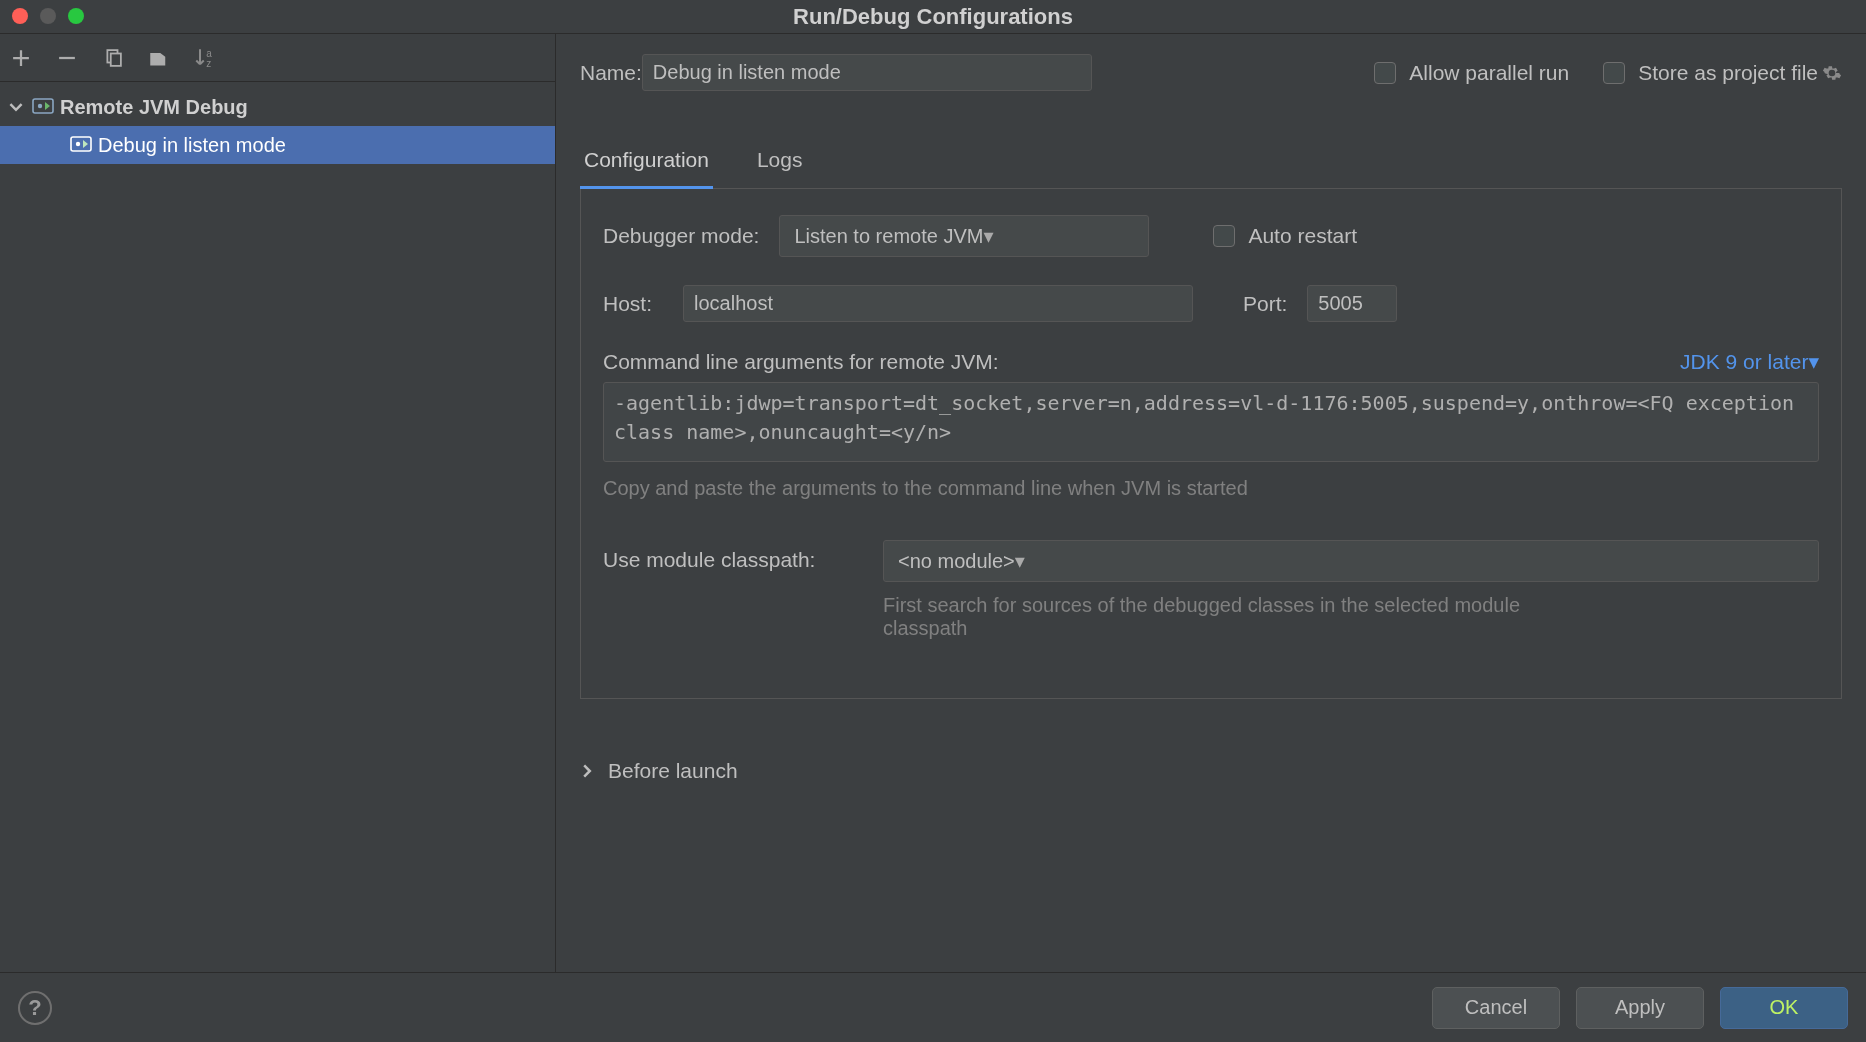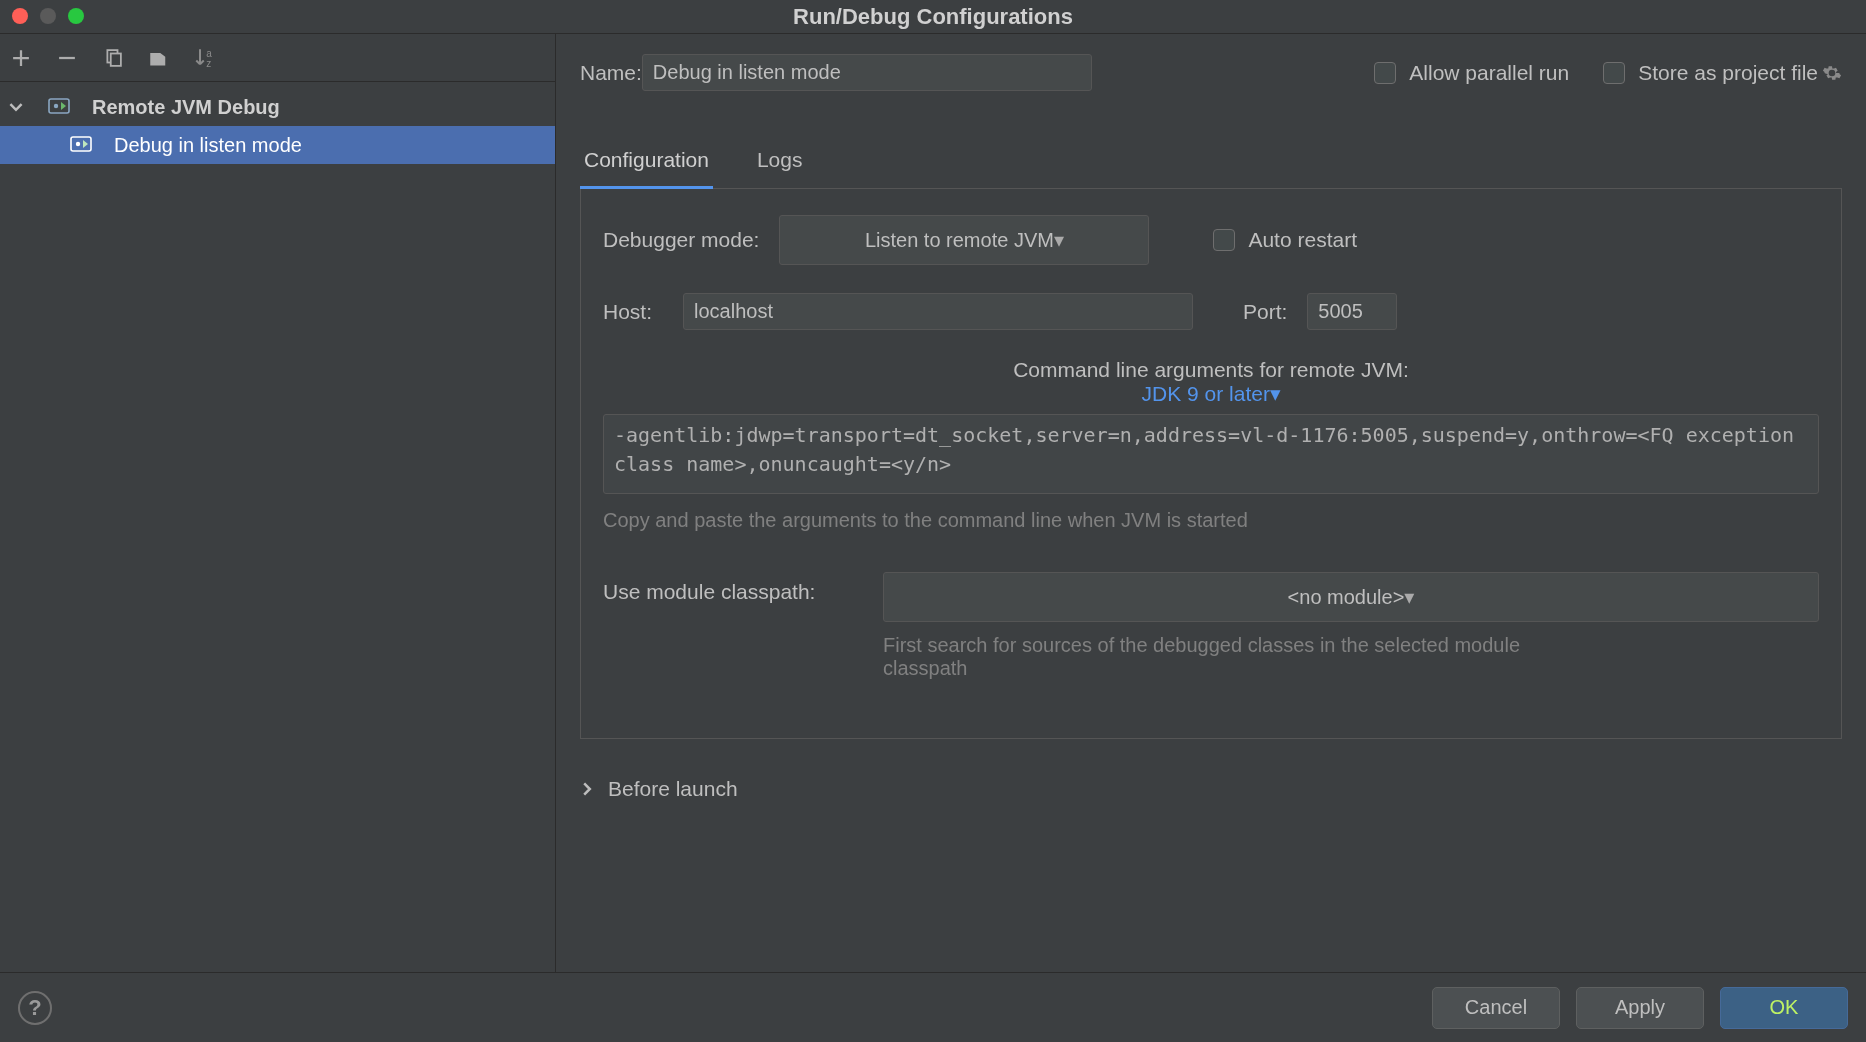--- a/index.html
+++ b/index.html
@@ -91,21 +91,21 @@
   }
   .tree{
     flex:1;
     overflow:auto;
     padding-top:6px;
   }
   .tree-row{
     display:flex;
     align-items:center;
     height:38px;
-    gap:22px;
+    gap:6px;
     padding-left:6px;
     cursor:pointer;
     white-space:nowrap;
   }
   .tree-row .glyph{width:20px;display:inline-flex;justify-content:center;}
   .tree-row.group{font-weight:700;color:var(--title);}
   .tree-row.child{padding-left:70px;}
   .tree-row.selected{background:var(--sel);color:#fff;}
   .tree-row.selected .run-icon rect{stroke:#fff;}
   .tree-row.selected .run-icon circle{fill:#fff;}
@@ -184,34 +184,33 @@
   }
   .row{
     display:flex;
     align-items:center;
     gap:20px;
     margin-bottom:28px;
   }
   .select{
     display:inline-flex;
     align-items:center;
-    justify-content:center;
+    justify-content:flex-start;
     min-width:350px;
-    height:50px;
+    height:42px;
     padding:0 14px;
     cursor:pointer;
   }
   .select .caret{color:#aaa;}
   .full-select{flex:1;}
   .host-input{width:510px;}
   .port-input{width:90px;}
   .cmdlabelrow{
     display:flex;justify-content:space-between;align-items:center;
     margin-bottom:8px;
-    flex-direction:column;
   }
   .jdk-sel{
     color:var(--link);
     display:flex;align-items:center;
     font-size:21px;
     cursor:pointer;
   }
   textarea.mono{
     width:100%;
     font-family:ui-monospace,Menlo,Consolas,monospace;
@@ -224,21 +223,21 @@
   }
   .hint{
     color:var(--text-dimmer);
     font-size:20px;
     margin-top:10px;
   }
   .modrow .hint{max-width:720px;margin-top:12px;}
 
   .before{
     display:flex;align-items:center;gap:14px;
-    margin-top:38px;
+    margin-top:60px;
     color:var(--text);
     font-size:21px;
     cursor:pointer;
   }
 
   
   .footer{
     height:70px;
     border-top:1px solid #2b2b2b;
     display:flex;

